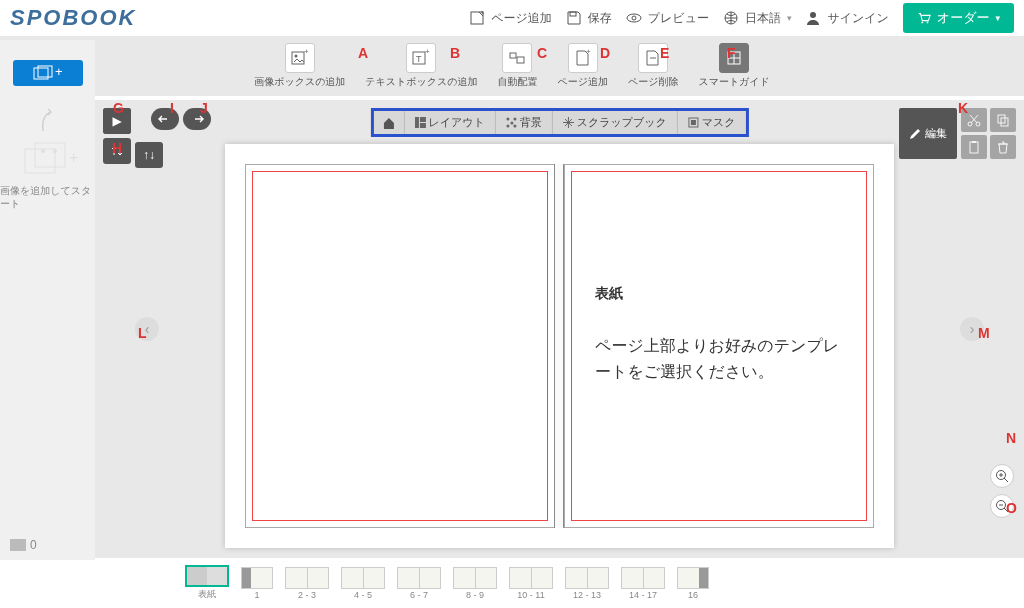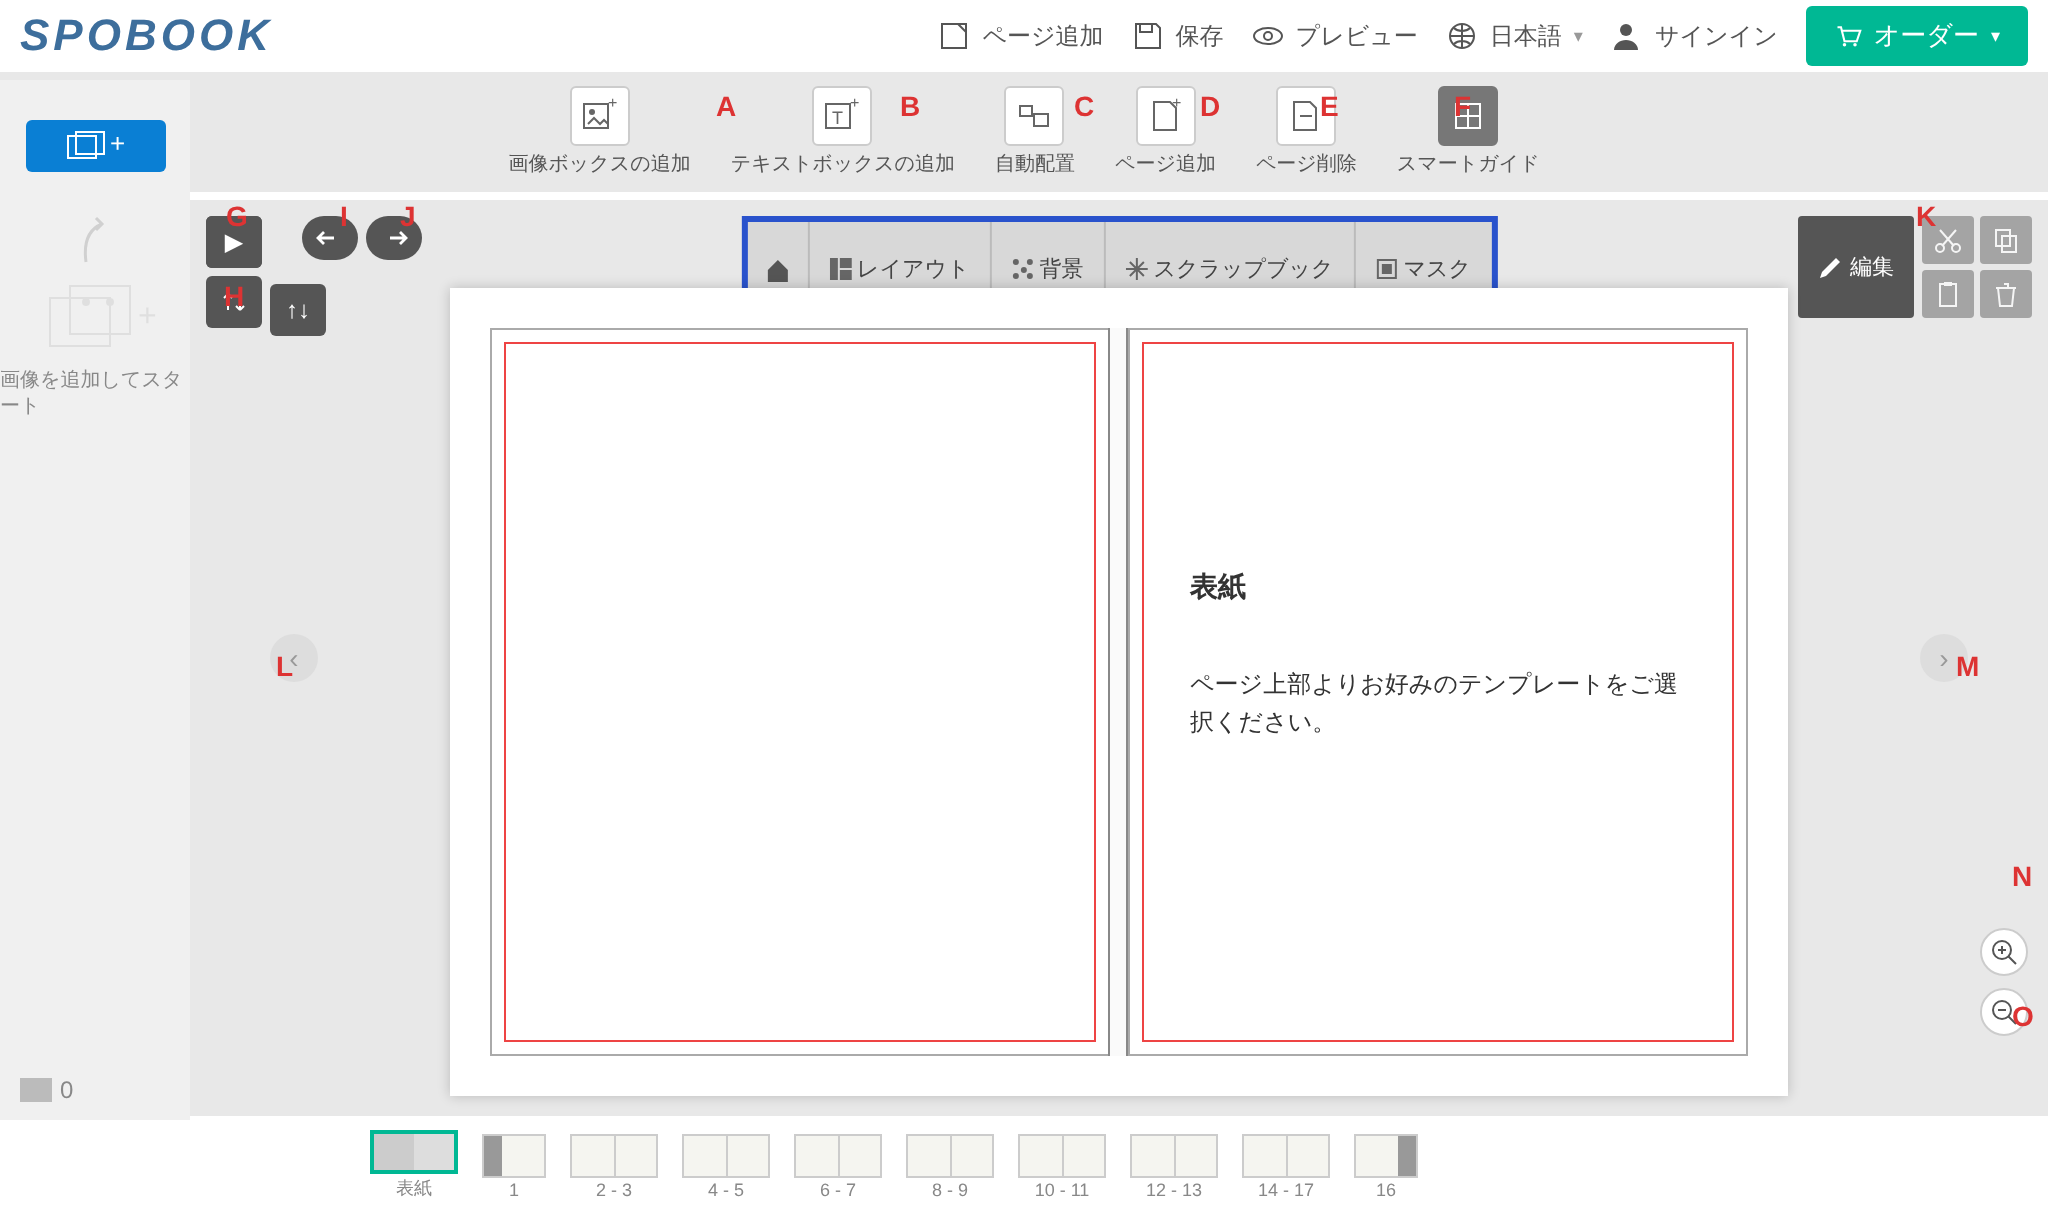--- a/index.html
+++ b/index.html
@@ -20,36 +20,36 @@
 .arrow-up{width:30px;height:30px;opacity:.3;margin-bottom:5px}
 .img-placeholder{width:50px;height:35px;opacity:.3;margin-bottom:8px;position:relative}
 .img-ph-txt{font-size:10px;color:#888;text-align:left;line-height:1.3}
 .img-count{position:absolute;bottom:8px;left:10px;display:flex;align-items:center;gap:4px;font-size:12px;color:#888}
 .stage{position:absolute;left:95px;right:0;top:100px;bottom:50px;background:#e8e8e8}
 .top-ctrl{position:absolute;top:8px;left:8px;display:flex;gap:4px}
 .ctrl-btn{width:28px;height:26px;background:#555;color:#fff;border-radius:3px;display:flex;align-items:center;justify-content:center;font-size:12px}
 .undo-redo{position:absolute;top:8px;left:56px;display:flex;gap:4px}
 .ur-btn{width:28px;height:22px;background:#555;border-radius:11px;display:flex;align-items:center;justify-content:center}
 .tab-bar{position:absolute;top:8px;left:50%;transform:translateX(-50%);display:flex;border:3px solid #2952cc;background:#d8d8d8}
-.tab{padding:16px 10px;font-size:11px;color:#444;display:flex;align-items:center;gap:3px;border-right:1px solid #bbb;cursor:pointer}
+.tab{padding:4px 10px;font-size:11px;color:#444;display:flex;align-items:center;gap:3px;border-right:1px solid #bbb;cursor:pointer}
 .tab:last-child{border-right:none}
 .tab.home{padding:4px 8px}
 .edit-panel{position:absolute;top:8px;right:8px;display:flex;gap:4px}
 .edit-btn{background:#555;color:#fff;padding:4px 10px;font-size:11px;border-radius:2px;display:flex;align-items:center;gap:4px}
 .edit-grid{display:grid;grid-template-columns:1fr 1fr;gap:3px}
 .eg-btn{width:26px;height:24px;background:#777;border-radius:2px;display:flex;align-items:center;justify-content:center;opacity:.6}
 .canvas{position:absolute;top:44px;left:130px;right:130px;bottom:10px;background:#fff;box-shadow:0 0 6px rgba(0,0,0,.2)}
 .spread{position:absolute;inset:20px;display:flex}
 .page{flex:1;border:1px solid #aaa;position:relative}
 .page.l{border-right:none}
 .bleed{position:absolute;inset:6px;border:1px solid #e44}
 .spine{width:10px;border-left:1px solid #888;border-right:1px solid #888;background:#fafafa}
 .cover-txt{position:absolute;top:120px;left:30px;right:30px}
 .cover-title{font-size:14px;font-weight:700;margin-bottom:30px}
-.cover-desc{font-size:12px;line-height:1.6}
+.cover-desc{font-size:16px;line-height:1.6}
 .nav-arrow{position:absolute;top:50%;width:24px;height:24px;background:#ddd;border-radius:50%;display:flex;align-items:center;justify-content:center;color:#999;font-size:14px;transform:translateY(-50%)}
 .nav-arrow.l{left:40px}
 .nav-arrow.r{right:40px}
 .zoom{position:absolute;right:10px;bottom:40px;display:flex;flex-direction:column;gap:6px}
 .zoom-btn{width:24px;height:24px;background:#fff;border:1px solid #ccc;border-radius:50%;display:flex;align-items:center;justify-content:center;font-size:13px;font-weight:700;color:#555}
 .thumbs{position:absolute;bottom:0;left:95px;right:0;height:50px;background:#fff;display:flex;align-items:center;gap:12px;padding:0 90px}
 .thumb{display:flex;flex-direction:column;align-items:center;gap:1px;cursor:pointer}
 .thumb-img{width:32px;height:22px;background:#eee;border:1px solid #ccc;position:relative}
 .thumb.active .thumb-img{border:2px solid #00b894}
 .thumb.double .thumb-img{width:44px;display:flex}

